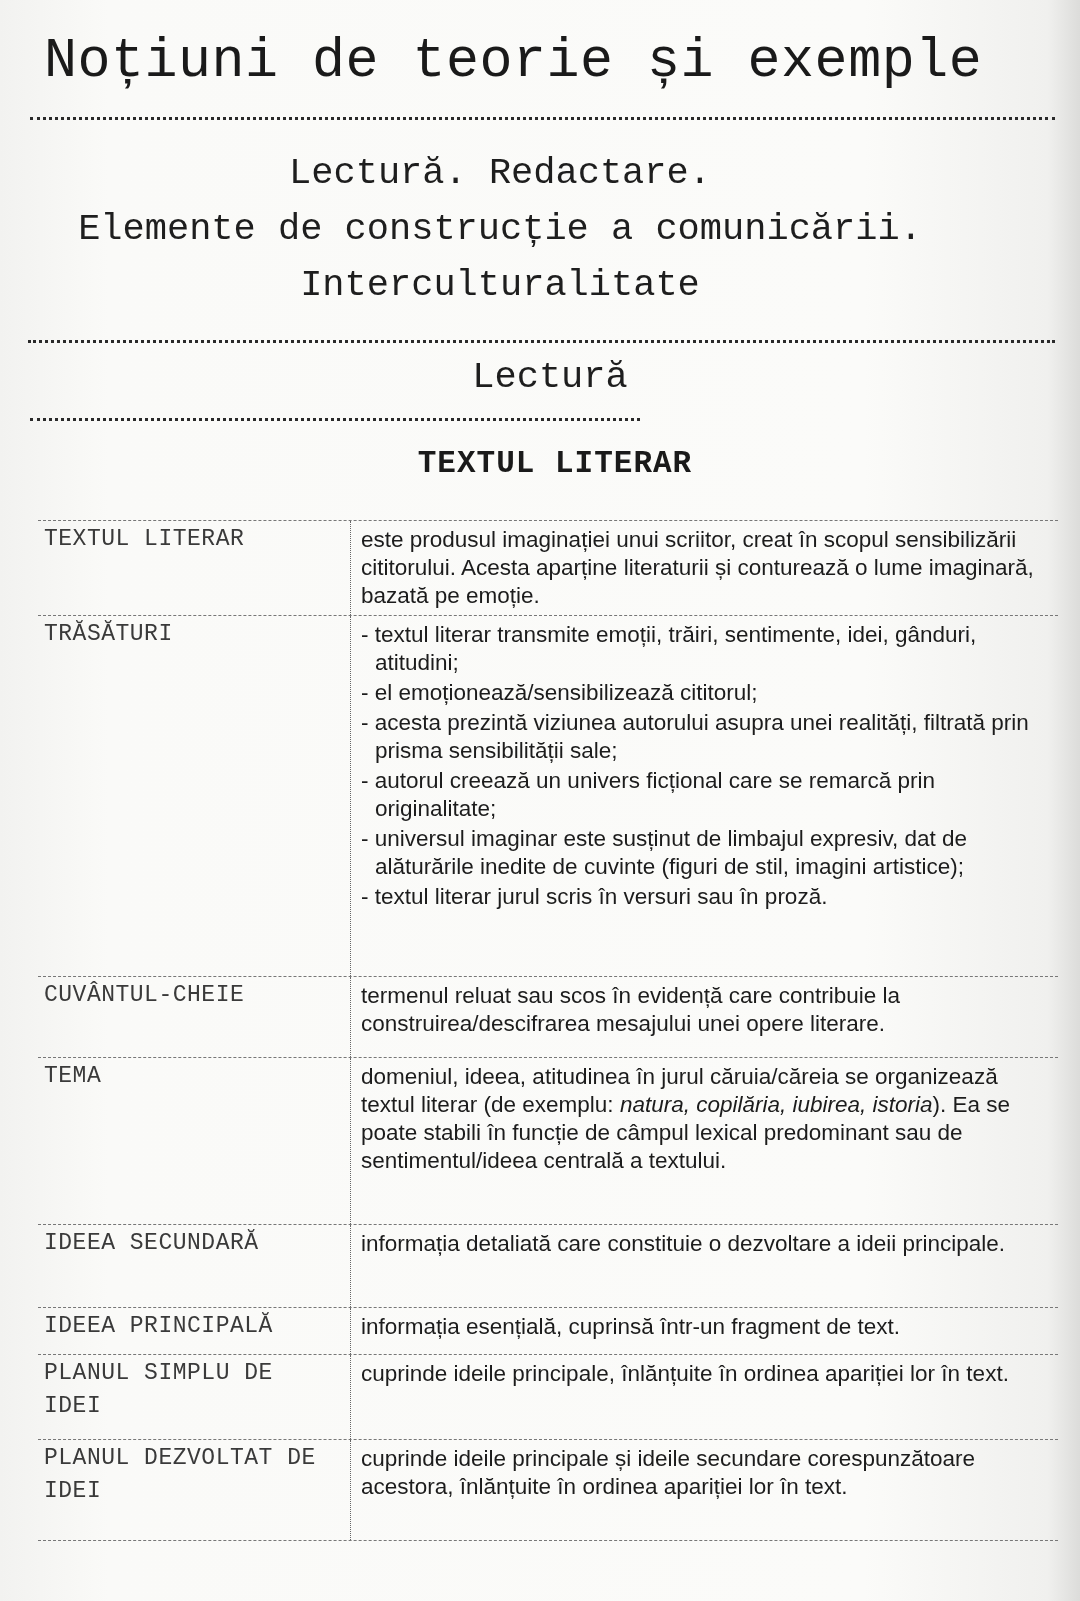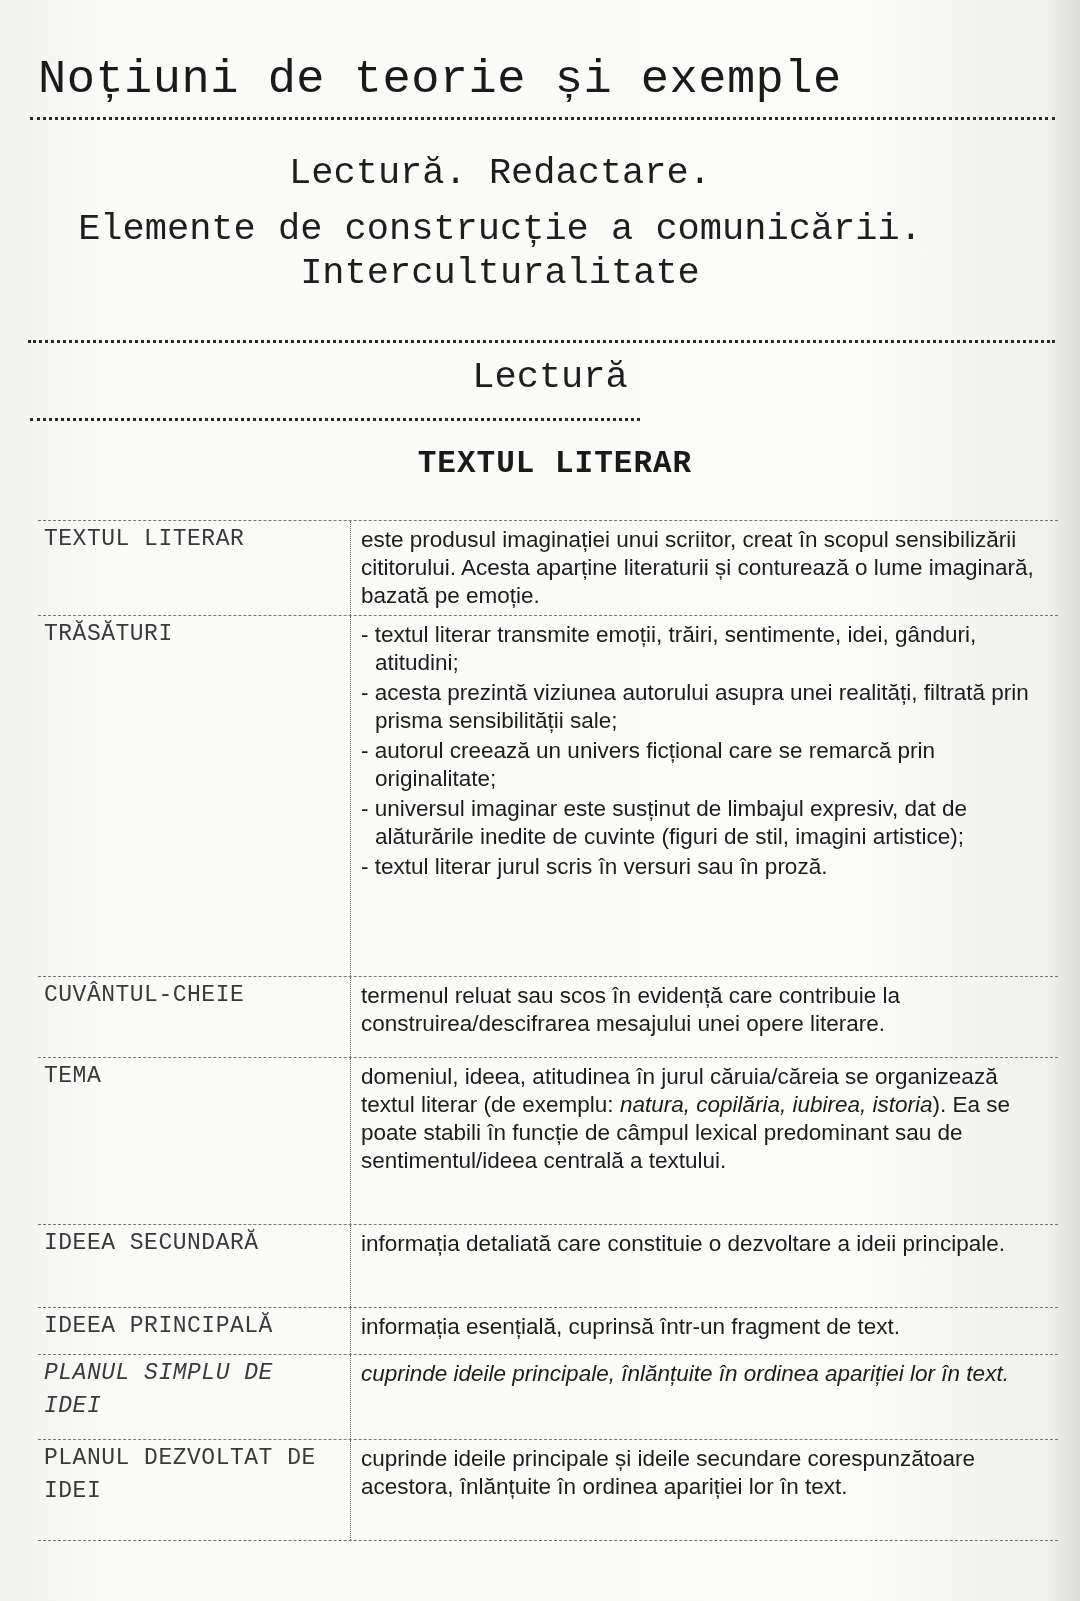--- a/index.html
+++ b/index.html
@@ -10,24 +10,23 @@
     position: relative;
   }
   .page {
     position: absolute; left: 0; top: 0; width: 1080px; height: 1601px;
     background: linear-gradient(90deg, #f2f2f0 0%, #fafaf8 10%, #fbfbf9 80%, #f0f0ee 97%, #dcdcda 100%);
   }
   .mono { font-family: "Liberation Mono", "DejaVu Sans Mono", monospace; }
   .sans { font-family: "Liberation Sans", "DejaVu Sans", sans-serif; }
 
   .main-title {
-    position: absolute; left: 38px; top: 30px;
-    font-size: 47px; letter-spacing: 0.5px; color: #1a1a1a;
+    position: absolute; left: 44px; top: 30px;
+    font-size: 55px; letter-spacing: 0.5px; color: #1a1a1a;
     white-space: nowrap;
-    margin-top: 23px;
   }
   .dots {
     position: absolute; height: 0;
     border-top: 3px dotted #2a2a2a;
   }
   .sub {
     position: absolute; left: 0; width: 1000px; text-align: center;
     font-size: 37px; color: #1e1e1e; white-space: nowrap;
   }
   .section-title {
@@ -66,41 +65,42 @@
 </head>
 <body>
 
 <div class="page">
 
   <div class="main-title mono">Noțiuni de teorie și exemple</div>
   <div class="dots" style="left:30px; top:117px; width:1025px;"></div>
 
   <div class="sub mono" style="top:152px;">Lectură. Redactare.</div>
   <div class="sub mono" style="top:208px;">Elemente de construcție a comunicării.</div>
-  <div class="sub mono" style="top:252px;">Interculturalitate</div>
+  <div class="sub mono" style="top:264px;">Interculturalitate</div>
 
   <div class="dots" style="left:28px; top:340px; width:1027px;"></div>
   <div class="section-title mono" style="top:356px;">Lectură</div>
   <div class="dots" style="left:30px; top:418px; width:610px;"></div>
 
   <div class="table-title mono" style="top:446px;">TEXTUL LITERAR</div>
 
   <div class="tbl">
 
     <div class="row" style="height:94px;">
       <div class="cell-term mono">TEXTUL LITERAR</div>
       <div class="cell-def sans">
         <p>este produsul imaginației unui scriitor, creat în scopul sensibilizării cititorului. Acesta aparține literaturii și conturează o lume imaginară, bazată pe emoție.</p>
       </div>
     </div>
 
     <div class="row" style="height:360px;">
       <div class="cell-term mono">TRĂSĂTURI</div>
       <div class="cell-def sans">
         <p class="bullet">- textul literar transmite emoții, trăiri, sentimente, idei, gânduri, atitudini;</p>
+        <p class="bullet">- el emoționează/sensibilizează cititorul;</p>
         <p class="bullet">- acesta prezintă viziunea autorului asupra unei realități, filtrată prin prisma sensibilității sale;</p>
         <p class="bullet">- autorul creează un univers ficțional care se remarcă prin originalitate;</p>
         <p class="bullet">- universul imaginar este susținut de limbajul expresiv, dat de alăturările inedite de cuvinte (figuri de stil, imagini artistice);</p>
         <p class="bullet">- textul literar jurul scris în versuri sau în proză.</p>
       </div>
     </div>
 
     <div class="row" style="height:80px;">
       <div class="cell-term mono">CUVÂNTUL-CHEIE</div>
       <div class="cell-def sans">
@@ -122,21 +122,21 @@
       </div>
     </div>
 
     <div class="row" style="height:46px;">
       <div class="cell-term mono">IDEEA PRINCIPALĂ</div>
       <div class="cell-def sans">
         <p>informația esențială, cuprinsă într-un fragment de text.</p>
       </div>
     </div>
 
-    <div class="row" style="height:84px;font-style:italic;">
+    <div class="row" style="height:84px;">
       <div class="cell-term mono">PLANUL SIMPLU DE IDEI</div>
       <div class="cell-def sans">
         <p>cuprinde ideile principale, înlănțuite în ordinea apariției lor în text.</p>
       </div>
     </div>
 
     <div class="row last" style="height:100px;">
       <div class="cell-term mono">PLANUL DEZVOLTAT DE IDEI</div>
       <div class="cell-def sans">
         <p>cuprinde ideile principale și ideile secundare corespunzătoare acestora, înlănțuite în ordinea apariției lor în text.</p>

